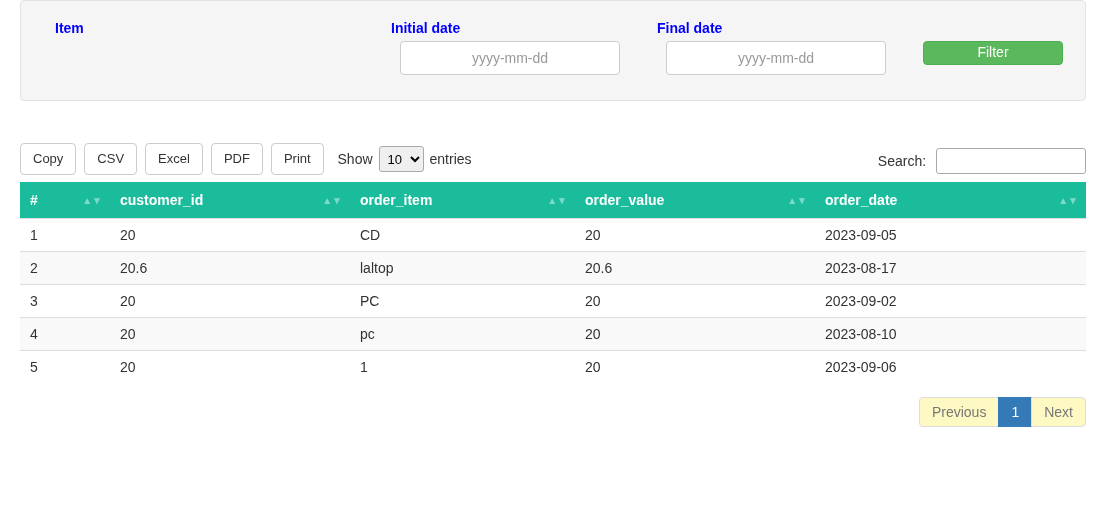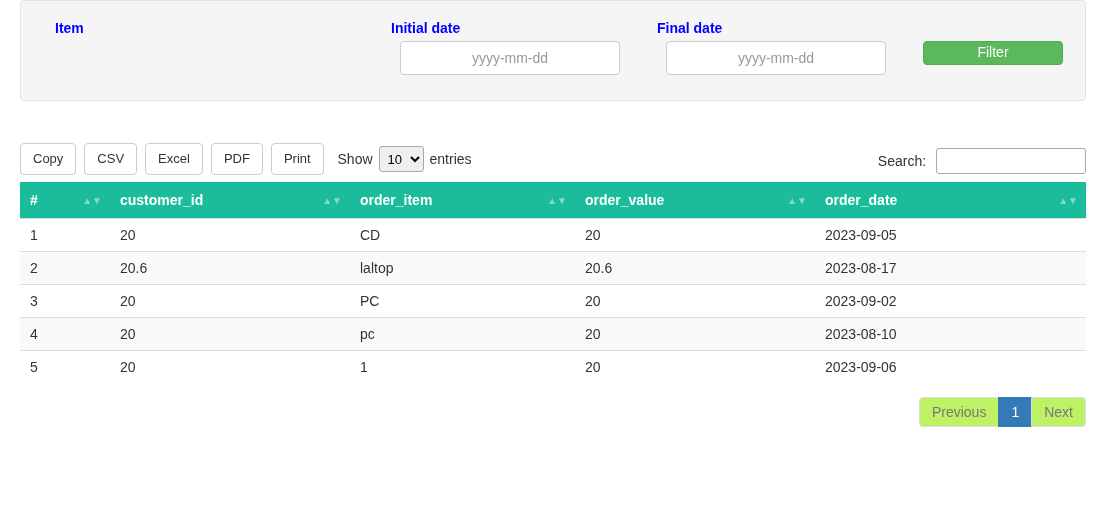--- a/index.html
+++ b/index.html
@@ -61,21 +61,21 @@
   table.data thead th .sort {
     position:absolute; right:8px; top:50%; transform:translateY(-50%);
     display:flex; flex-direction:column; line-height:5px; opacity:0.45; font-size:10px;
   }
   table.data tbody td { padding:8px 10px; border-top:1px solid #ddd; }
   table.data tbody tr:nth-child(even){ background:#f9f9f9; }
   .info { margin-top:14px; color:#333; }
   .paginate { float:right; margin-top:14px; }
   .paginate .pbtn {
     display:inline-block; padding:6px 12px; border:1px solid #ddd;
-    color:#777; background:#bef264; border-radius:0; margin-left:-1px; cursor:pointer;
+    color:#777; background:#fef9c3; border-radius:0; margin-left:-1px; cursor:pointer;
   }
   .paginate .pbtn:first-child{ border-top-left-radius:4px; border-bottom-left-radius:4px; }
   .paginate .pbtn:last-child{ border-top-right-radius:4px; border-bottom-right-radius:4px; }
   .paginate .pbtn.active { background:#337ab7; color:#fff; border-color:#337ab7; }
 </style>
 </head>
 <body>
 
 <div class="panel">
   <div class="row">

